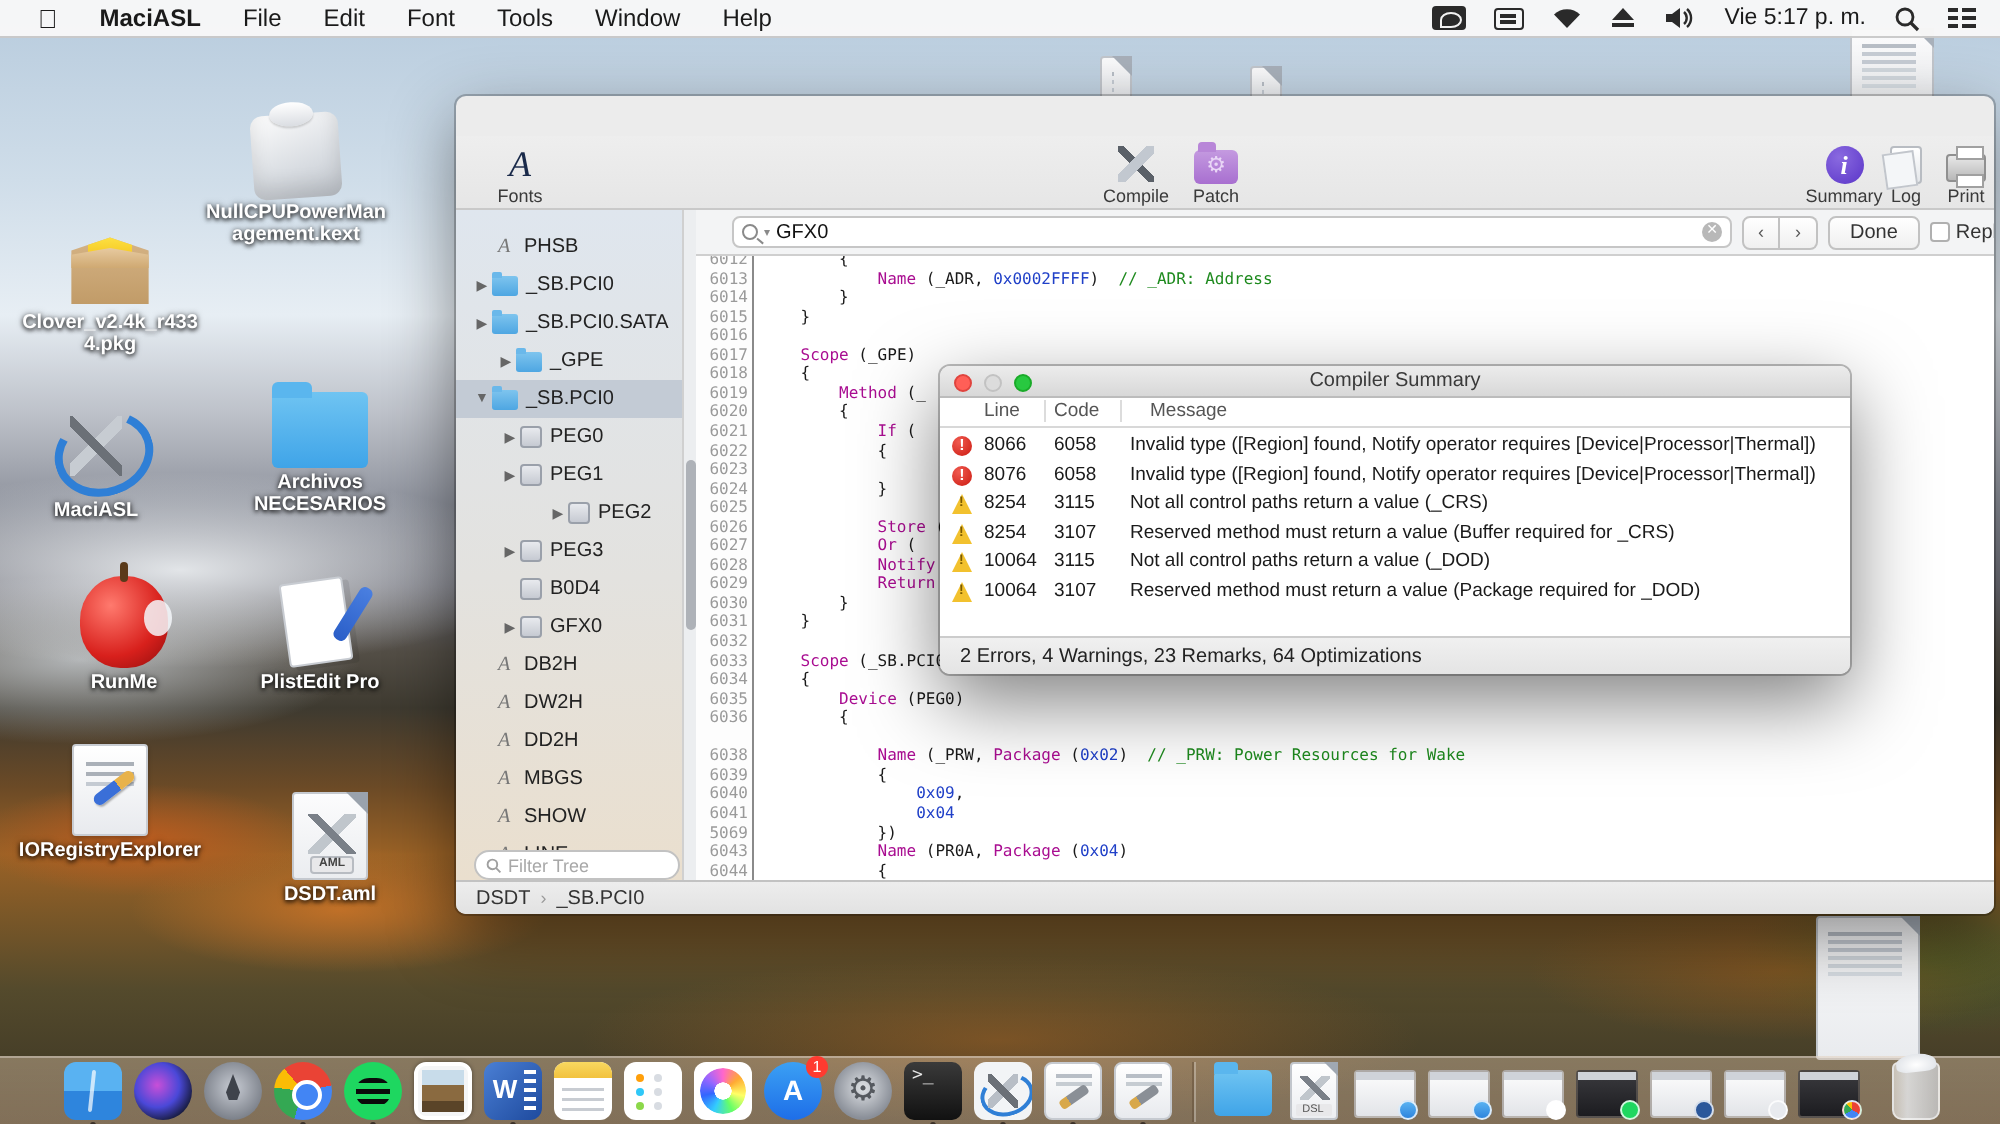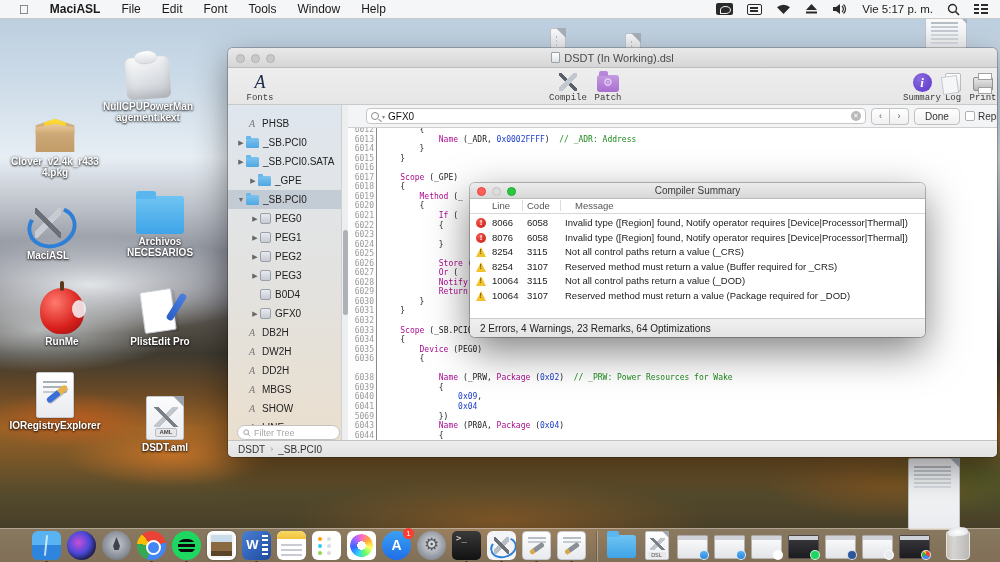--- a/index.html
+++ b/index.html
@@ -71,21 +71,21 @@
   
   .win { position:absolute; left:228px; top:48px; width:769px; height:409px; border-radius:5px;
     background:#ececec; box-shadow:0 12px 34px rgba(0,0,0,.45), 0 0 0 1px rgba(0,0,0,.22); z-index:10; overflow:hidden; font-size:11px; }
   .titlebar { position:absolute; left:0; top:0; right:0; height:20px; background:linear-gradient(180deg,#e9e9e9,#d6d6d6); border-bottom:1px solid #bdbdbd; display:flex; align-items:center; justify-content:center; }
   .tl-group { position:absolute; left:8px; top:6px; display:flex; gap:6px; }
   .tl { width:9px; height:9px; border-radius:50%; background:#c9c9c9; border:0.5px solid #b2b2b2; }
   .win-title { font-size:11px; color:#4a4a4a; display:flex; align-items:center; gap:4px; }
   .proxy-icon { width:9px; height:11px; background:linear-gradient(180deg,#fff,#dfe2e6); border:1px solid #9aa0a8; border-radius:1px; display:inline-block; }
   .toolbar { position:absolute; left:0; top:20px; right:0; height:37px; background:linear-gradient(180deg,#eeeeee,#e6e6e6); border-bottom:1px solid #c9c9c9; }
   .tb-item { position:absolute; top:2px; width:56px; text-align:center; color:#3a3a3a; }
-  .tb-label { font-size:9px; margin-top:1px;font-family:Liberation Mono, monospace; }
+  .tb-label { font-size:9px; margin-top:1px; }
   .tb-icon { height:22px; display:flex; align-items:flex-end; justify-content:center; }
   .fonts-glyph { font-family:"Liberation Serif",serif; font-style:italic; font-size:18px; line-height:20px; color:#1a2a4a; }
   .compile-glyph { width:20px; height:20px; position:relative; }
   .compile-glyph::before { content:""; position:absolute; inset:1px;
     background:linear-gradient(45deg, transparent 42%, #5a6068 42%, #5a6068 58%, transparent 58%); }
   .compile-glyph::after { content:""; position:absolute; inset:1px;
     background:linear-gradient(-45deg, transparent 40%, #c2c8d0 40%, #c2c8d0 60%, transparent 60%); }
   .patch-glyph { width:22px; height:17px; background:linear-gradient(180deg,#c49ae0,#a86fd0); border-radius:3px; position:relative; }
   .patch-glyph::before { content:""; position:absolute; left:2px; top:-4px; width:9px; height:5px; background:#b886d8; border-radius:2px 2px 0 0; }
   .patch-glyph::after { content:"\2699"; position:absolute; left:0; right:0; top:1px; text-align:center; font-size:11px; color:#e9d6f6; }
@@ -333,31 +333,20 @@
             <rect x="0" y="5" width="5" height="2" fill="#2a2a2a"></rect>
             <rect x="7" y="5" width="7" height="2" fill="#2a2a2a"></rect>
             <rect x="0" y="9" width="5" height="2" fill="#2a2a2a"></rect>
             <rect x="7" y="9" width="7" height="2" fill="#2a2a2a"></rect>
           </svg>
       </span>
     </div>
   </div>
 
   <div class="win">
-    <div class="titlebar">
-      <div class="tl-group">
-        <span class="tl"></span>
-        <span class="tl"></span>
-        <span class="tl"></span>
-      </div>
-      <span class="win-title">
-        <span class="proxy-icon"></span>
-        <span>DSDT (In Working).dsl</span>
-      </span>
-    </div>
 
     <div class="toolbar">
       <div class="tb-item" style="left:4px;">
         <div class="tb-icon">
             <span class="fonts-glyph">A</span>
           </div>
         <div class="tb-label">Fonts</div>
       </div>
       <div class="tb-item" style="left:312px;">
         <div class="tb-icon">
@@ -438,21 +427,21 @@
         <div class="side-row" style="top: 104px; padding-left: 22px;">
           <span class="disc">▶</span>
           <span class="t-ic t-device"></span>
           <span>PEG0</span>
         </div>
         <div class="side-row" style="top: 123px; padding-left: 22px;">
           <span class="disc">▶</span>
           <span class="t-ic t-device"></span>
           <span>PEG1</span>
         </div>
-        <div class="side-row" style="top: 142px; padding-left: 22px;">
+        <div class="side-row" style="top: 142px; padding-left: 22px; margin-left: 24px;">
           <span class="disc">▶</span>
           <span class="t-ic t-device"></span>
           <span>PEG2</span>
         </div>
         <div class="side-row" style="top: 161px; padding-left: 22px;">
           <span class="disc">▶</span>
           <span class="t-ic t-device"></span>
           <span>PEG3</span>
         </div>
         <div class="side-row" style="top: 180px; padding-left: 22px;">

